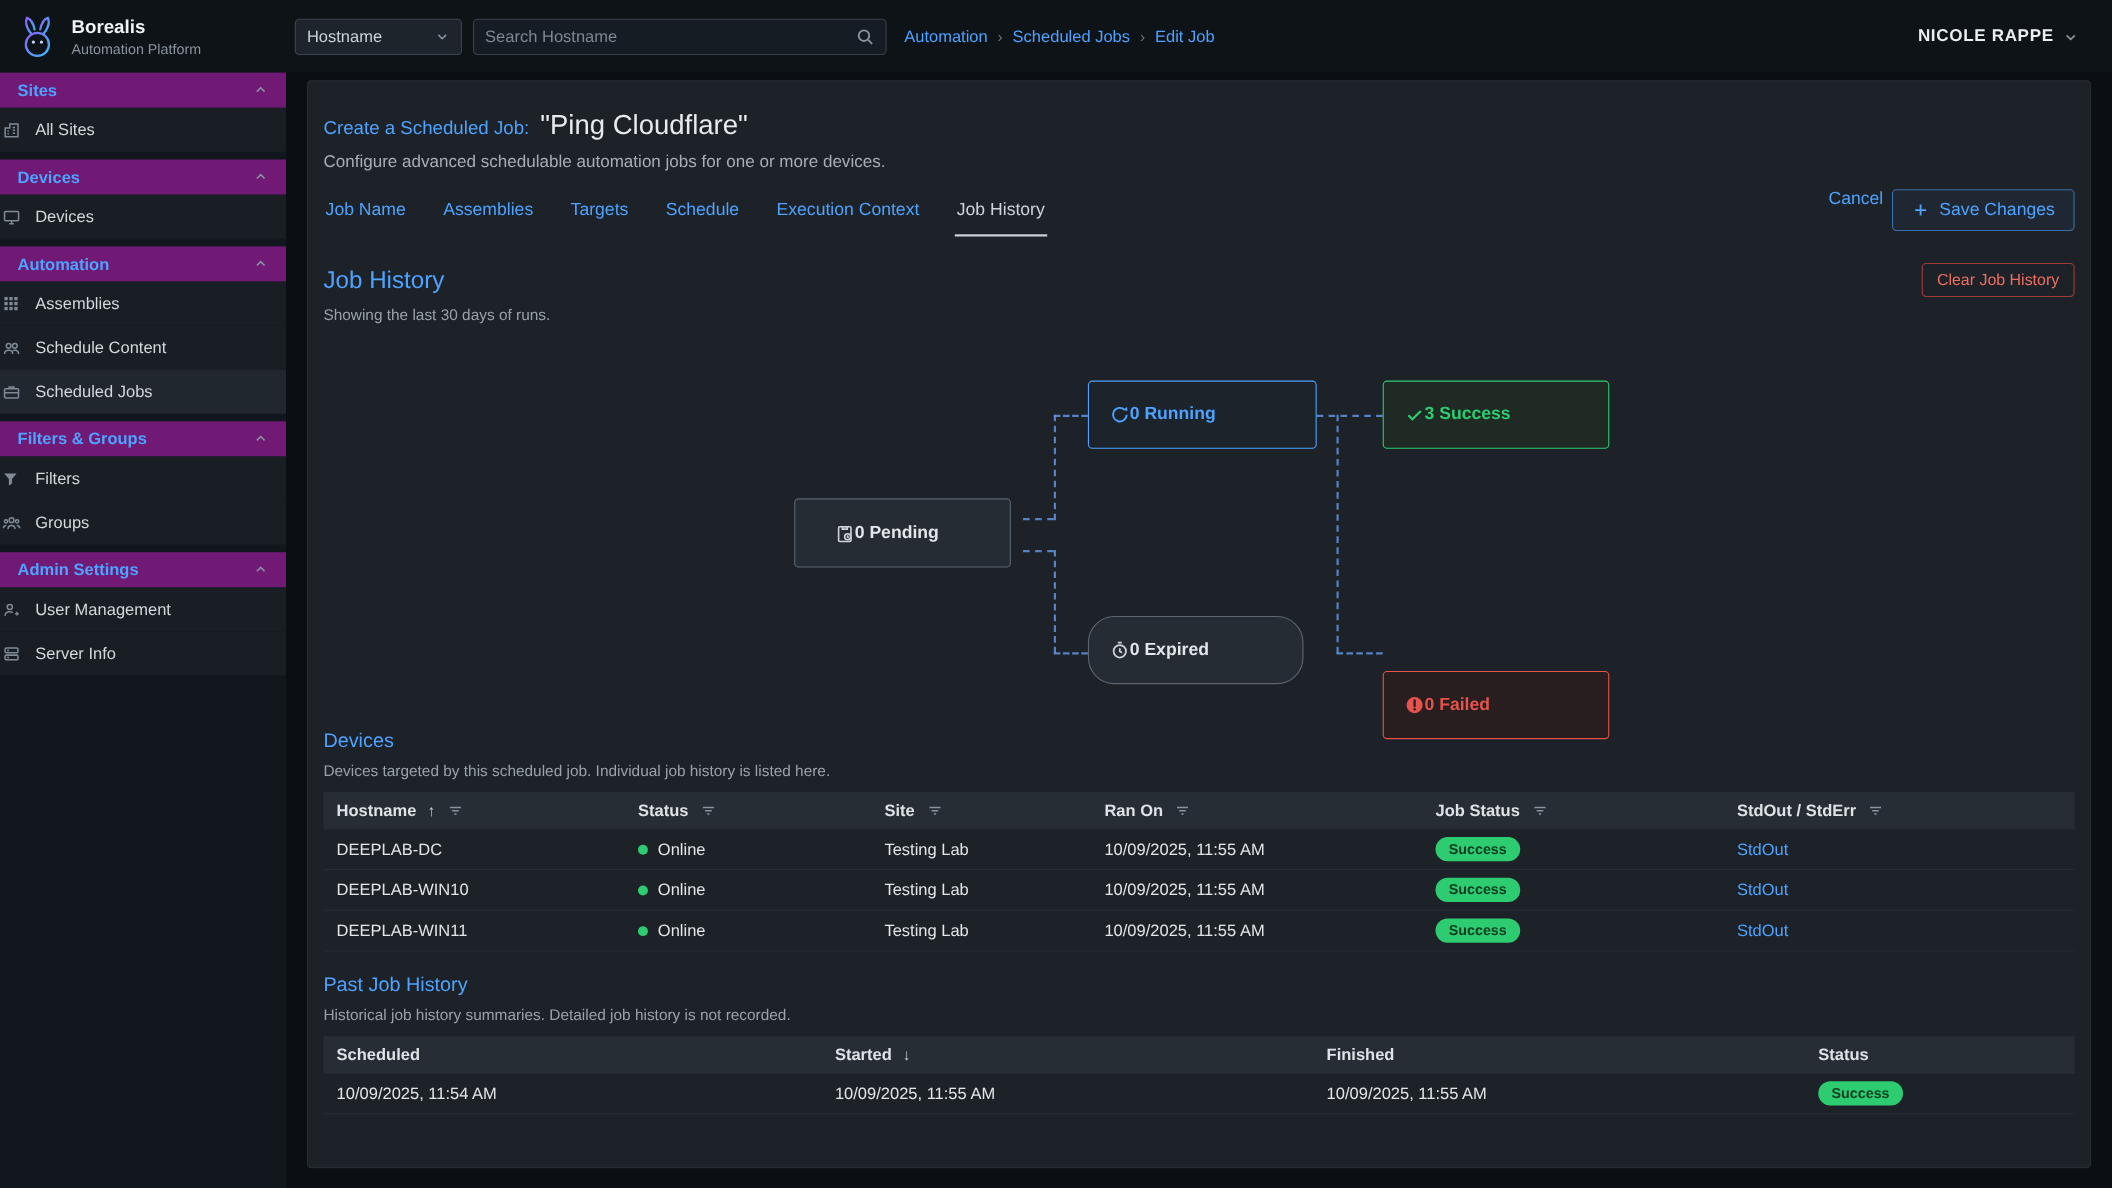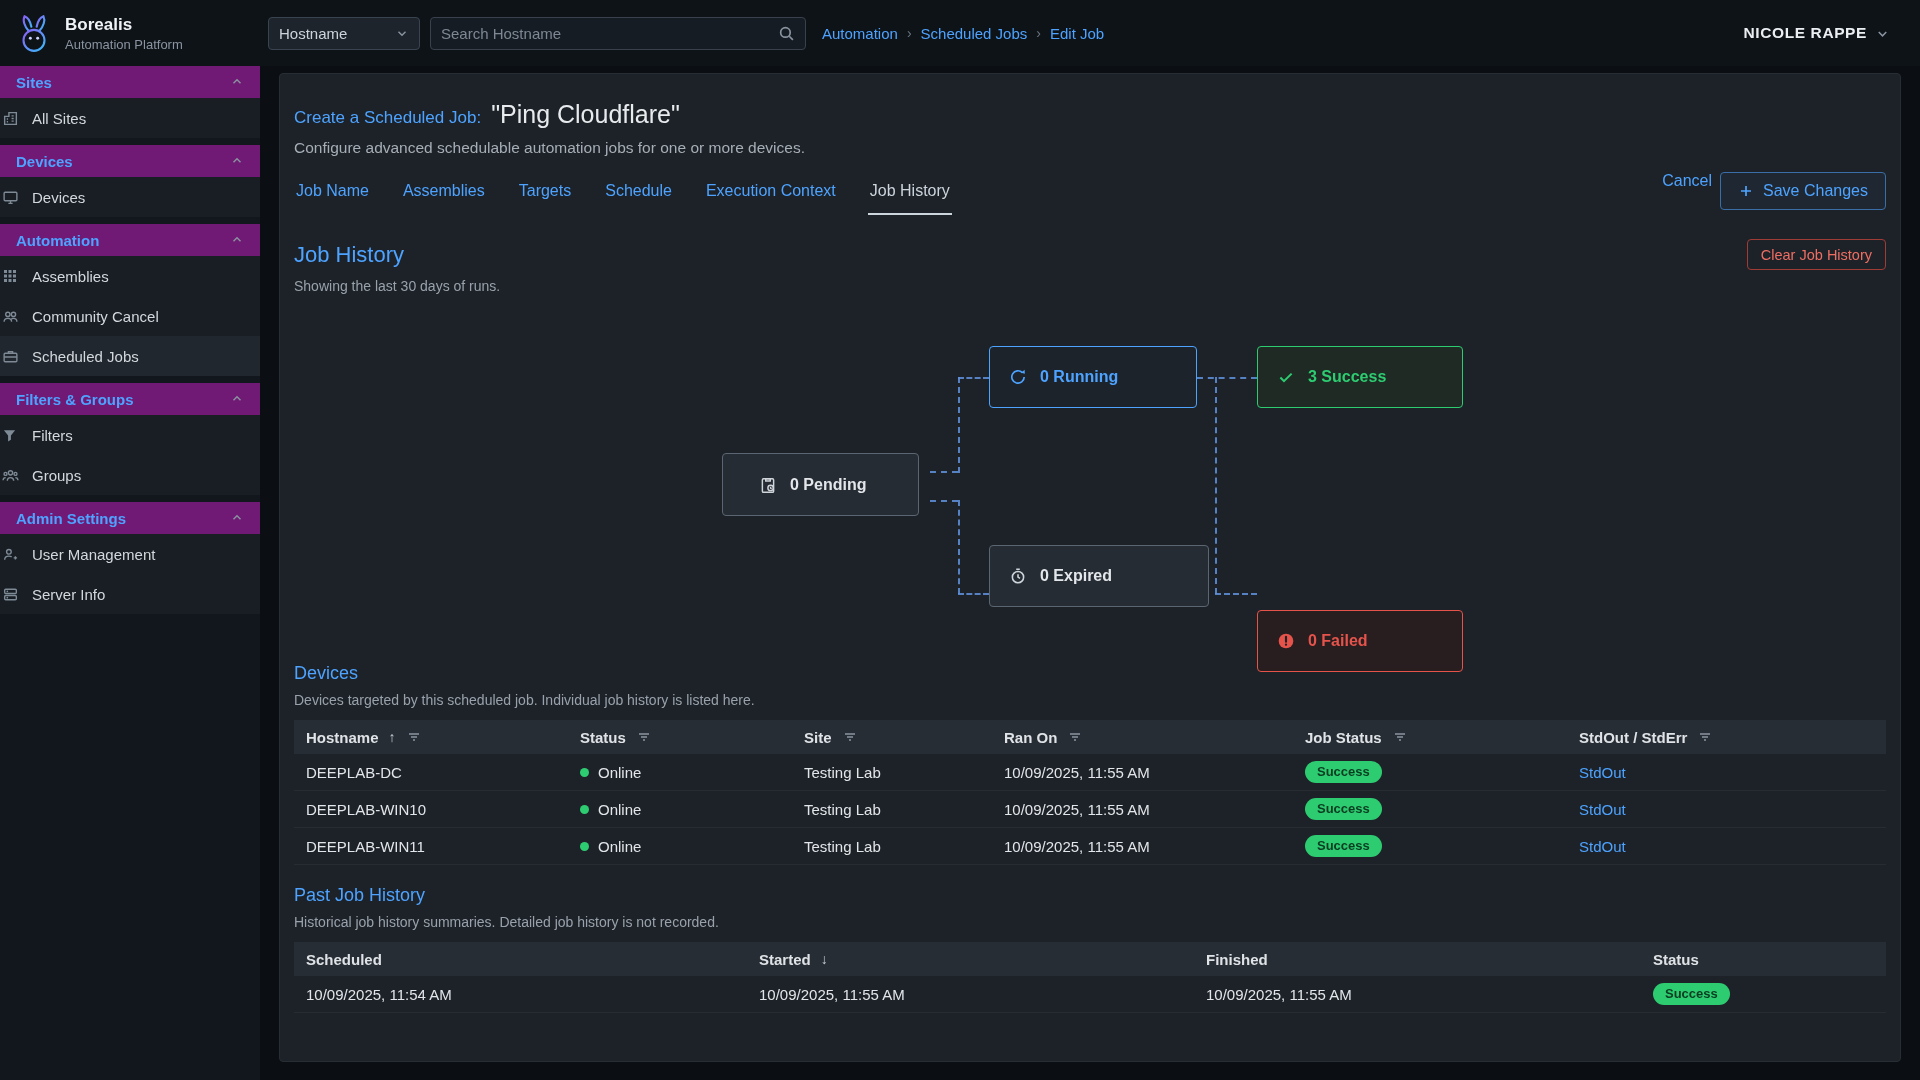--- a/index.html
+++ b/index.html
@@ -87,21 +87,21 @@
     margin-left:auto; height:31px; padding:0 13px; background:transparent;
     border:1px solid #a03c36; border-radius:4px; color:#ef6e63; font-size:14.5px;
     cursor:pointer; font-family:inherit;
   }
   .section-desc { margin-top:8px; color:#99a2ab; font-size:14px; }
 
   
   .diagram { position:relative; height:345px; margin-top:10px; }
   .node {
     position:absolute; height:62px; border:1px solid #5b6672; border-radius:4px;
-    background:#262c33; display:flex; align-items:center; gap:13px; padding:0 19px;
+    background:#262c33; display:flex; align-items:center; padding:0 19px;
     font-size:16px; font-weight:700; color:#e3e6ea; cursor:pointer;
   }
   .node .n-ico { color:#cfd5da; }
   .node.running { border-color:#4da3ff; color:#4da3ff; background:#1c232b; }
   .node.running .n-ico { color:#4da3ff; }
   .node.success { border-color:#2ecc71; color:#2ecc71; background:#1e2a23; }
   .node.success .n-ico { color:#2ecc71; }
   .node.failed  { border-color:#e5534b; color:#e5534b; background:#281e20; }
   .node.failed  .n-ico { color:#e5534b; }
   .conn-h { position:absolute; height:0; border-top:2px dashed rgba(96,146,222,.85); }
@@ -260,21 +260,21 @@
       <span>Assemblies</span>
     </div>
     <div class="nav-item">
       <span class="nav-ico">
         <svg width="17" height="17" viewBox="0 0 16 16" fill="none" stroke="currentColor" stroke-width="1.3">
             <circle cx="5.5" cy="6" r="2"></circle>
             <circle cx="10.8" cy="6" r="2"></circle>
             <path d="M2 13c0-2 1.5-3.2 3.5-3.2S9 11 9 13M8.8 10.1c.6-.2 1.3-.3 2-.3 2 0 3.2 1.2 3.2 3.2"></path>
           </svg>
       </span>
-      <span>Community Cancel</span>
+      <span>Schedule Content</span>
     </div>
     <div class="nav-item active">
       <span class="nav-ico">
         <svg width="17" height="17" viewBox="0 0 16 16" fill="none" stroke="currentColor" stroke-width="1.3">
             <rect x="2" y="5" width="12" height="8" rx="1"></rect>
             <path d="M6 5V3.5h4V5M2 8.5h12"></path>
           </svg>
       </span>
       <span>Scheduled Jobs</span>
     </div>
@@ -415,21 +415,21 @@
 
     <div class="node success" style="left:963px; top:42px; width:206px;">
       <span class="n-ico">
         <svg width="18" height="18" viewBox="0 0 16 16" fill="none" stroke="currentColor" stroke-width="1.8">
             <path d="M3 8.5l3.2 3.2L13 5"></path>
           </svg>
       </span>
       <span>3 Success</span>
     </div>
 
-    <div class="node expired" style="left:695px; top:241px; width:220px;">
+    <div class="node expired" style="left:695px; top:256px; width:196px;border-radius:24px;">
       <span class="n-ico">
         <svg width="18" height="18" viewBox="0 0 16 16" fill="none" stroke="currentColor" stroke-width="1.4">
             <circle cx="8" cy="9" r="5"></circle>
             <path d="M8 6.5V9l1.8 1.1M6.4 2h3.2"></path>
           </svg>
       </span>
       <span>0 Expired</span>
     </div>
 
     <div class="node failed" style="left:963px; top:258px; width:206px;margin-top:48px;">

